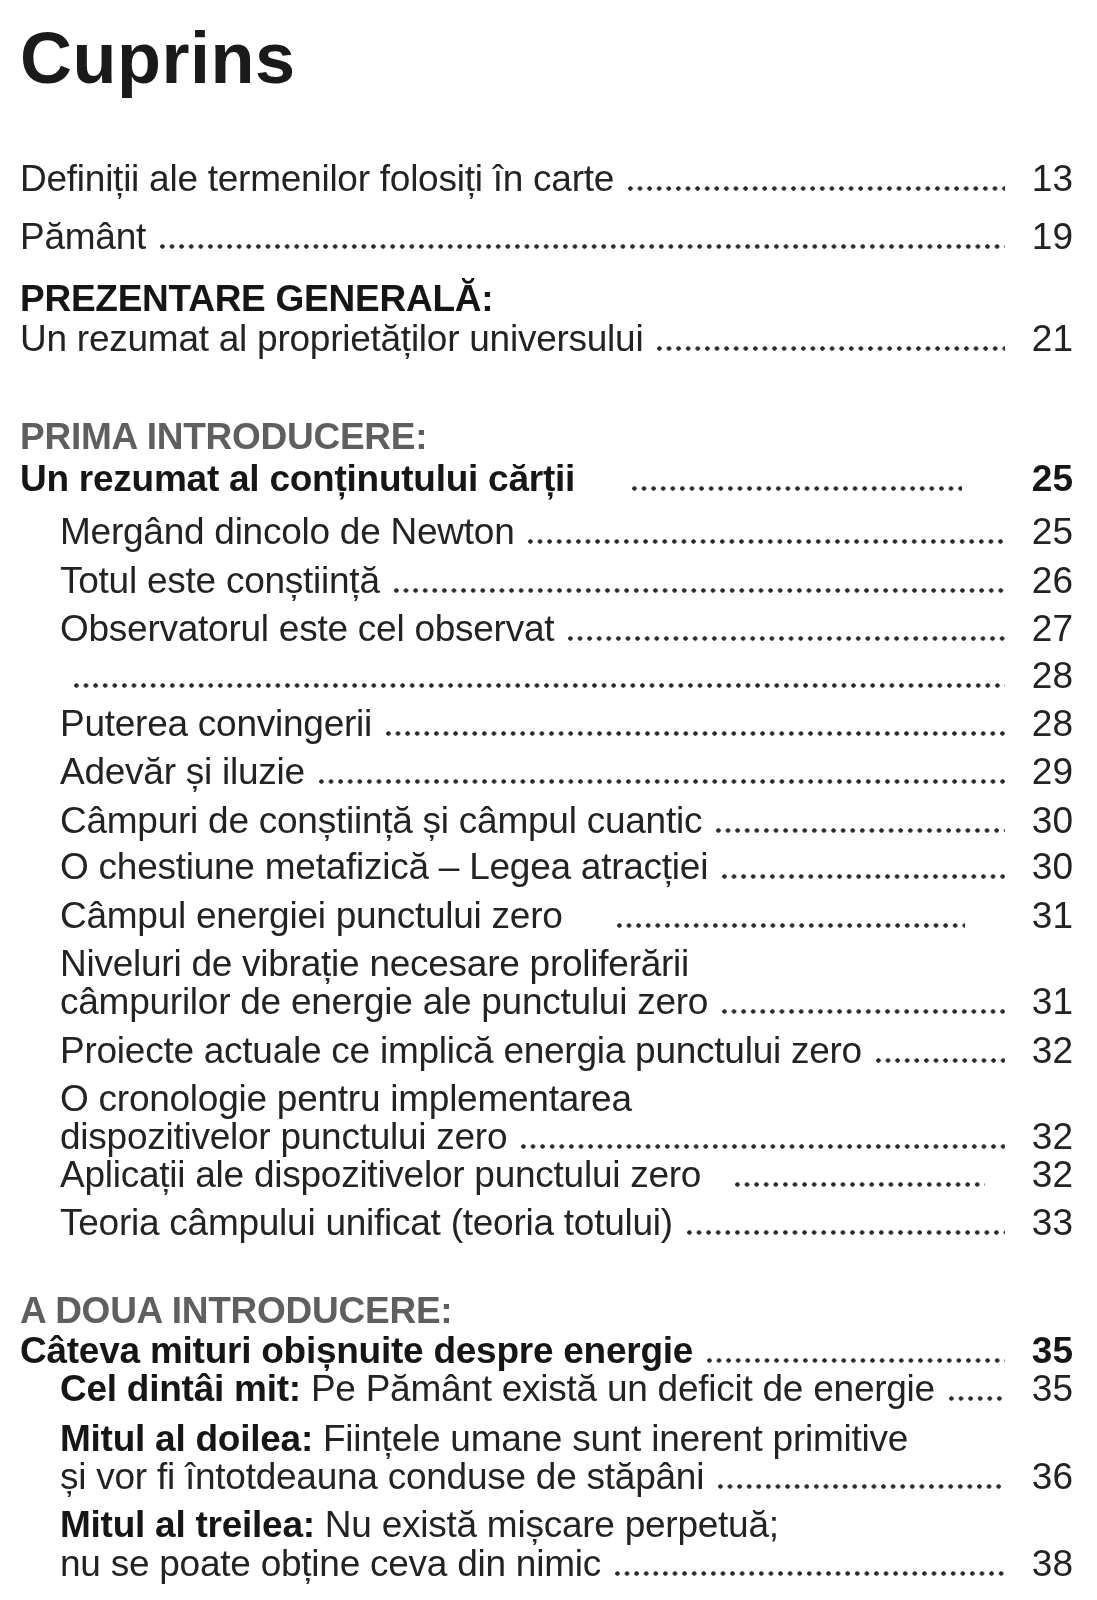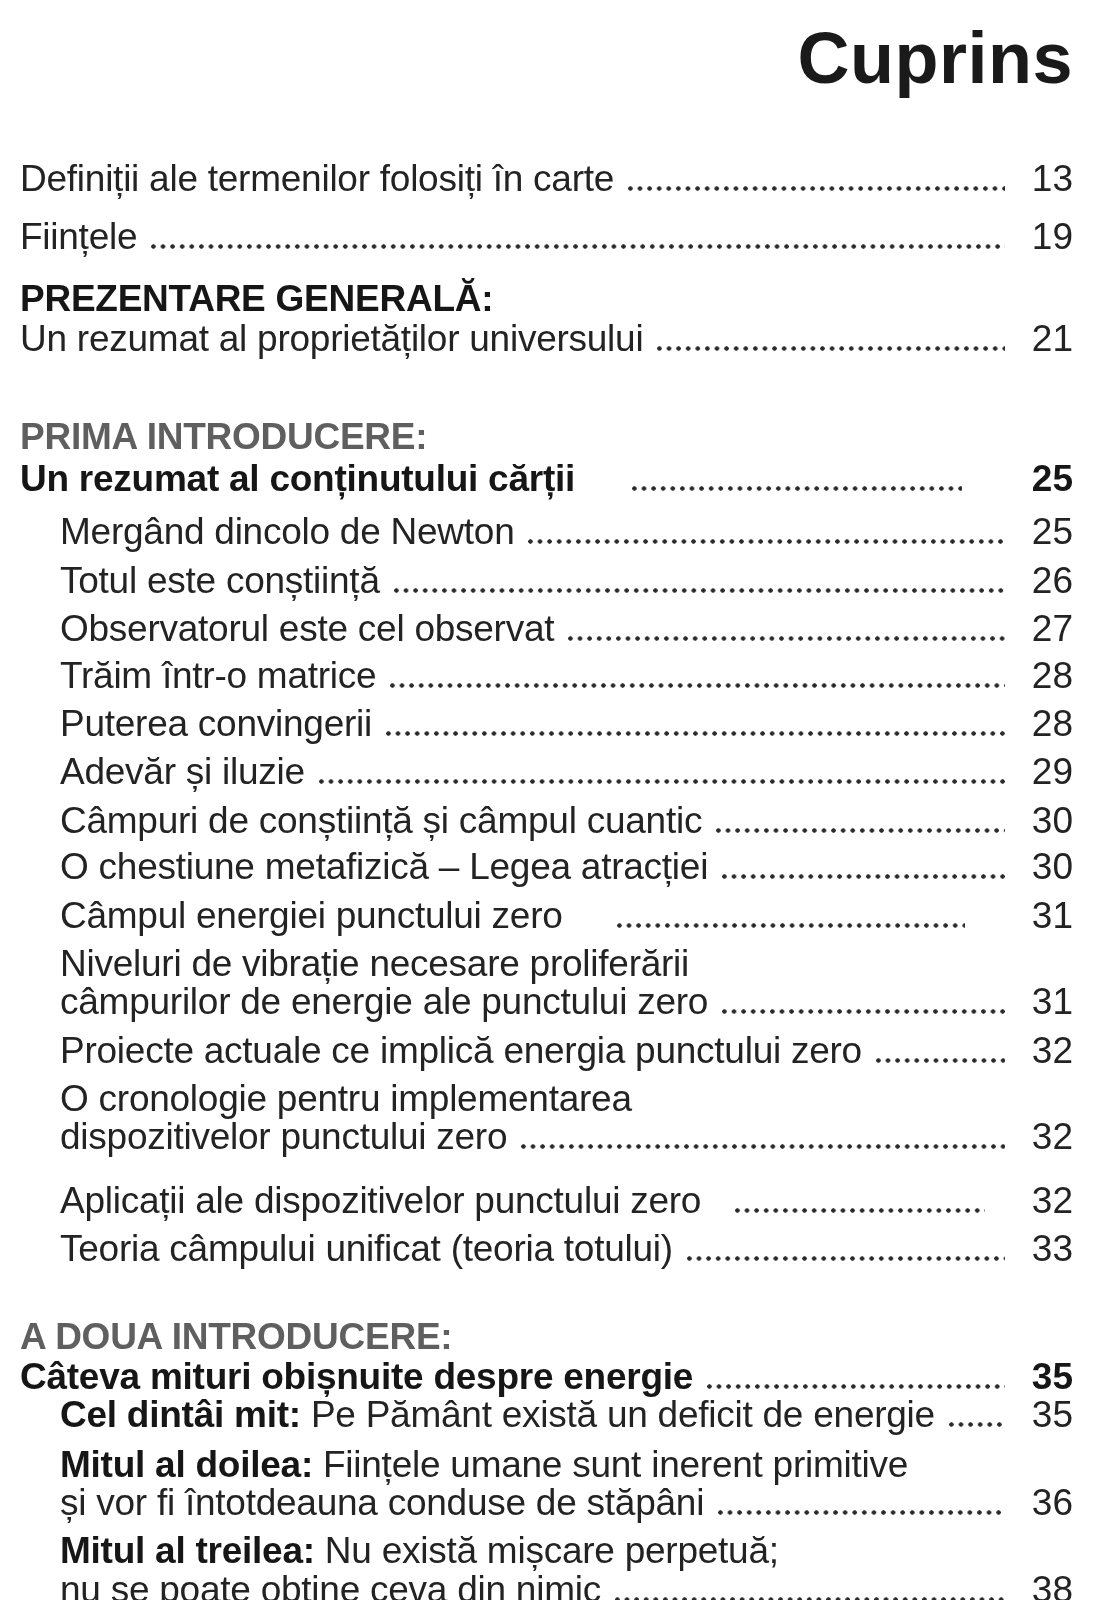--- a/index.html
+++ b/index.html
@@ -17,21 +17,21 @@
   .page {
     box-sizing: border-box;
     width: 1097px;
     height: 1600px;
     padding: 0 24px 0 20px;
     background: #ffffff;
   }
   .title {
     margin: 0;
     padding-top: 22px;
-    text-align: right;
+    text-align: left;
     font-size: 72px;
     line-height: 72px;
     font-weight: 700;
     letter-spacing: 0.5px;
     color: #1a1a1a;
   }
   .toc {
     margin-top: 66px;
   }
   .row {
@@ -84,21 +84,21 @@
 
 <div class="page">
   <h1 class="title">Cuprins</h1>
   <div class="toc" id="toc">
       <div class="row" style="margin-top: 0px;">
         <span class="label">Definiții ale termenilor folosiți în carte</span>
         <span class="dots"></span>
         <span class="num">13</span>
       </div>
       <div class="row" style="margin-top: 20px;">
-        <span class="label">Ființele</span>
+        <span class="label">Pământ</span>
         <span class="dots"></span>
         <span class="num">19</span>
       </div>
       <div class="row header black" style="margin-top: 24px;">
         <span class="label">PREZENTARE GENERALĂ:</span>
       </div>
       <div class="row" style="margin-top: 2px;">
         <span class="label">Un rezumat al proprietăților universului</span>
         <span class="dots"></span>
         <span class="num">21</span>
@@ -120,21 +120,20 @@
         <span class="label">Totul este conștiință</span>
         <span class="dots"></span>
         <span class="num">26</span>
       </div>
       <div class="row indent" style="margin-top: 10px;">
         <span class="label">Observatorul este cel observat</span>
         <span class="dots"></span>
         <span class="num">27</span>
       </div>
       <div class="row indent" style="margin-top: 9px;">
-        <span class="label">Trăim într-o matrice</span>
         <span class="dots"></span>
         <span class="num">28</span>
       </div>
       <div class="row indent" style="margin-top: 10px;">
         <span class="label">Puterea convingerii</span>
         <span class="dots"></span>
         <span class="num">28</span>
       </div>
       <div class="row indent" style="margin-top: 10px;">
         <span class="label">Adevăr și iluzie</span>
@@ -170,21 +169,21 @@
         <span class="num">32</span>
       </div>
       <div class="row indent" style="margin-top: 10px;">
         <span class="label">O cronologie pentru implementarea</span>
       </div>
       <div class="row indent" style="margin-top: 0px;">
         <span class="label">dispozitivelor punctului zero</span>
         <span class="dots"></span>
         <span class="num">32</span>
       </div>
-      <div class="row indent" style="margin-top: 26px; gap: 20px;">
+      <div class="row indent" style="margin-top: 0; gap: 20px;">
         <span class="label">Aplicații ale dispozitivelor punctului zero</span>
         <span class="dots"></span>
         <span class="num">32</span>
       </div>
       <div class="row indent" style="margin-top: 10px;">
         <span class="label">Teoria câmpului unificat (teoria totului)</span>
         <span class="dots"></span>
         <span class="num">33</span>
       </div>
       <div class="row header gray" style="margin-top: 50px;">

